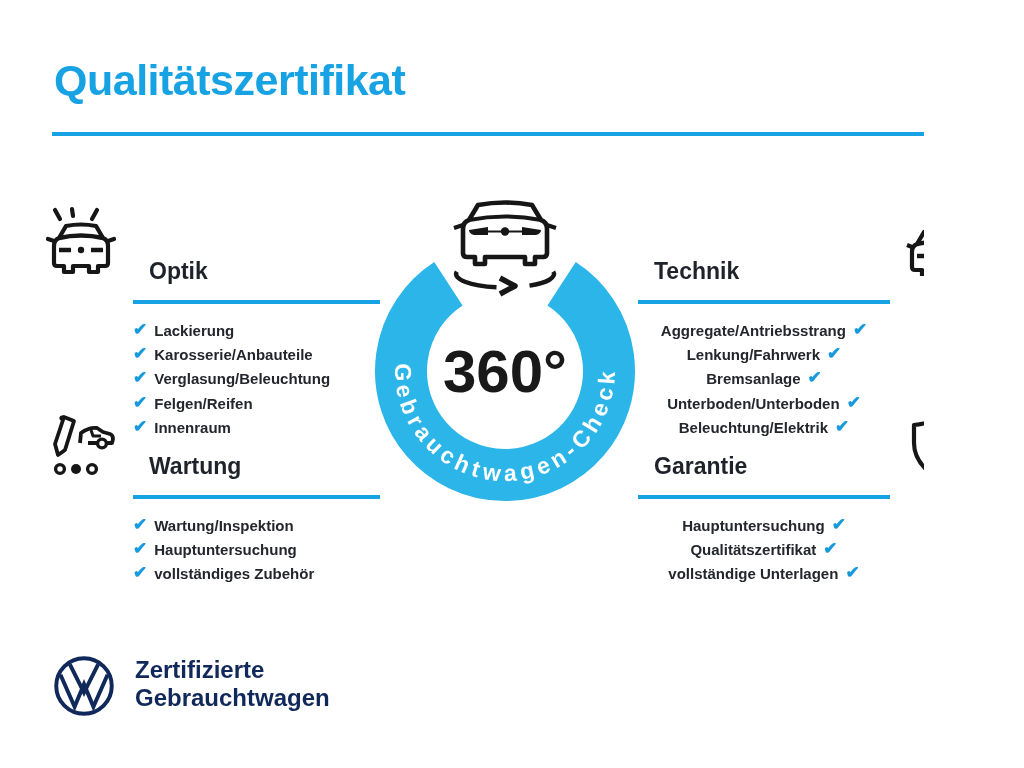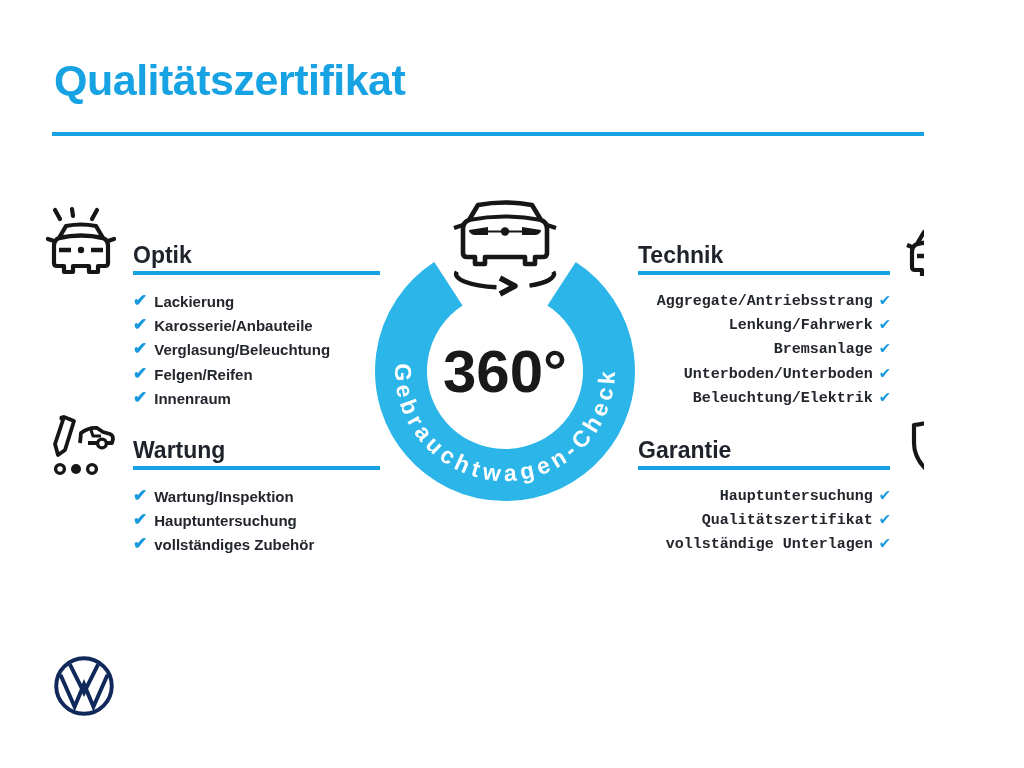--- a/index.html
+++ b/index.html
@@ -9,27 +9,27 @@
 
   .abs { position:absolute; }
 
   h1.title {
     position:absolute; left:54px; top:56px; margin:0;
     font-size:43px; font-weight:bold; letter-spacing:-0.5px; color:#17a3e3;
   }
   .title-rule { position:absolute; left:52px; top:132px; width:920px; height:4px; background:#17a3e3; }
 
   .sec { position:absolute; }
-  .sec h2 { margin:0; font-size:23px; font-weight:bold; color:#1e222a; line-height:25px; }
+  .sec h2 { margin:16px; font-size:23px; font-weight:bold; color:#1e222a; line-height:25px; }
   .sec .rule { height:4px; background:#17a3e3; margin-top:3px; }
   .sec ul { list-style:none; margin:14px 0 0 0; padding:0; }
   .sec li { display:flex; align-items:center; gap:7px; height:24.4px; font-size:15px; font-weight:bold; color:#23262c; white-space:nowrap; }
   .sec.right { text-align:right; }
   .sec.right h2 { text-align:left; }
-  .sec.right li { justify-content:flex-end;font-family:Liberation Mono, monospace; }
+  .sec.right li { justify-content:center; }
   .chk { color:#1899dc; font-size:17px; font-weight:bold; line-height:1; transform:translateY(-1px); }
 
   svg { display:block; }
   .icon path, .icon circle, .icon rect, .icon line { vector-effect:none; }
 
   .ring-arc { fill:none; stroke:#2bb5e8; stroke-width:52; }
   .curved-text { font-family:"Liberation Sans", sans-serif; font-size:23px; font-weight:bold; fill:#ffffff; }
   .degree { font-family:"Liberation Sans", sans-serif; font-size:60px; font-weight:bold; fill:#191919; }
 
   .footer-text { position:absolute; left:135px; top:656px; font-size:24px; font-weight:bold; color:#11295a; line-height:28px; }
@@ -200,14 +200,18 @@
     </ul>
   </section>
 
   <svg class="abs" style="left:52px; top:654px;" width="64" height="64" viewBox="0 0 68 68">
     <g fill="none" stroke="#11295a" stroke-width="4.2" stroke-linejoin="miter">
       <circle cx="34" cy="34" r="29.5"></circle>
       <path d="M 19,11 L 34,41 L 49,11"></path>
       <path d="M 9,22 L 24,56 L 34,32 L 44,56 L 59,22"></path>
     </g>
   </svg>
+  <div class="footer-text">
+    <div>Zertifizierte</div>
+    <div>Gebrauchtwagen</div>
+  </div>
 
 </div>
 
 </body></html>

